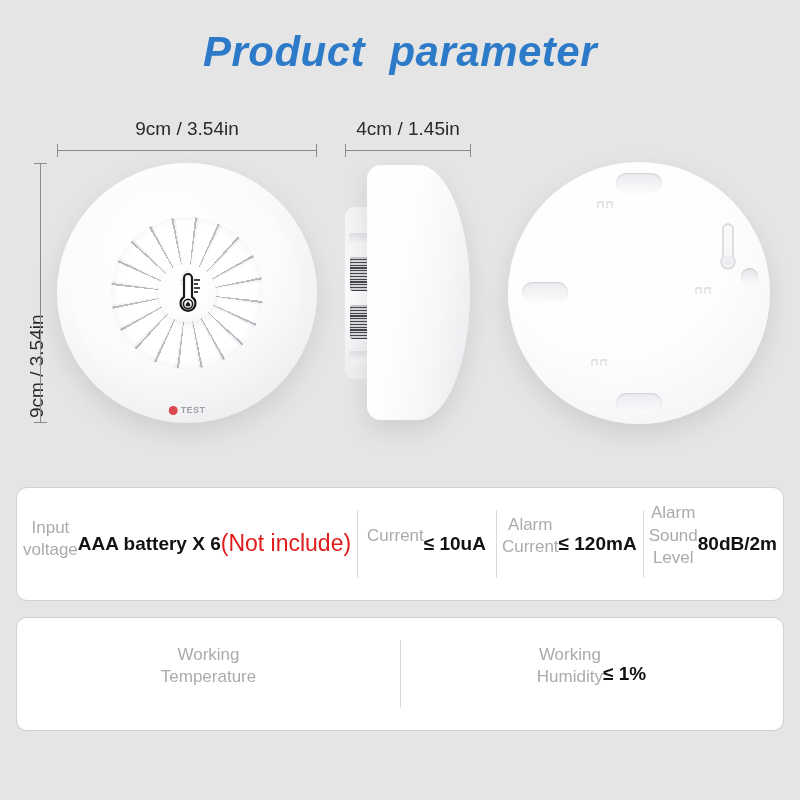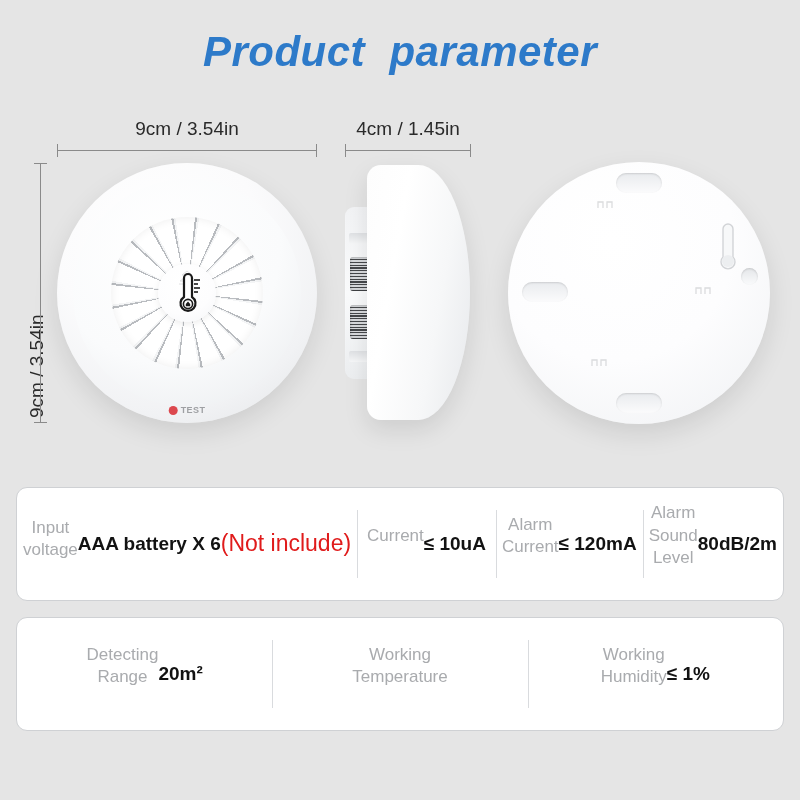--- a/index.html
+++ b/index.html
@@ -410,25 +410,20 @@
     </div>
     <div class="spec-col">
       <div class="spec-header">Alarm
 Sound Level</div>
       <div class="spec-value">80dB/2m</div>
     </div>
   </div>
 
   <div class="spec-table t2">
     <div class="spec-col">
-      <div class="spec-header">Detecting
-Range</div>
-      <div class="spec-value">20m²</div>
-    </div>
-    <div class="spec-col">
       <div class="spec-header">Working
 Temperature</div>
     </div>
     <div class="spec-col">
       <div class="spec-header">Working
 Humidity</div>
       <div class="spec-value">≤ 1%</div>
     </div>
   </div>
 

